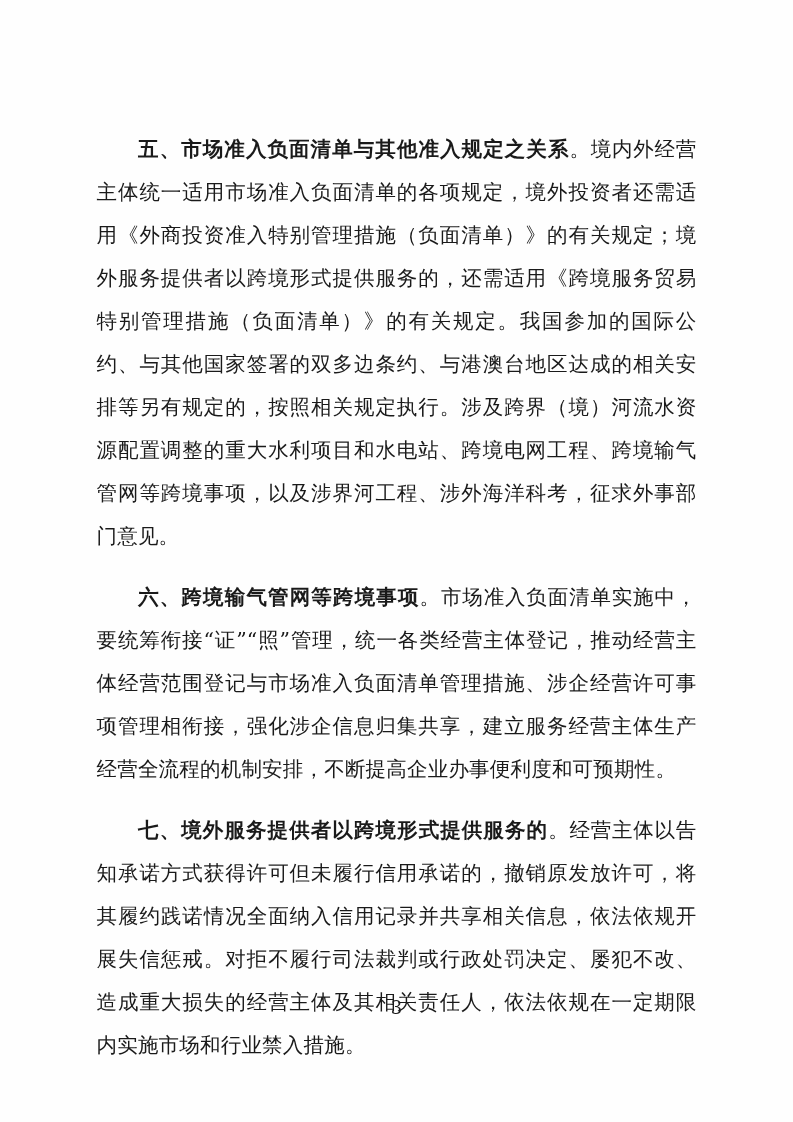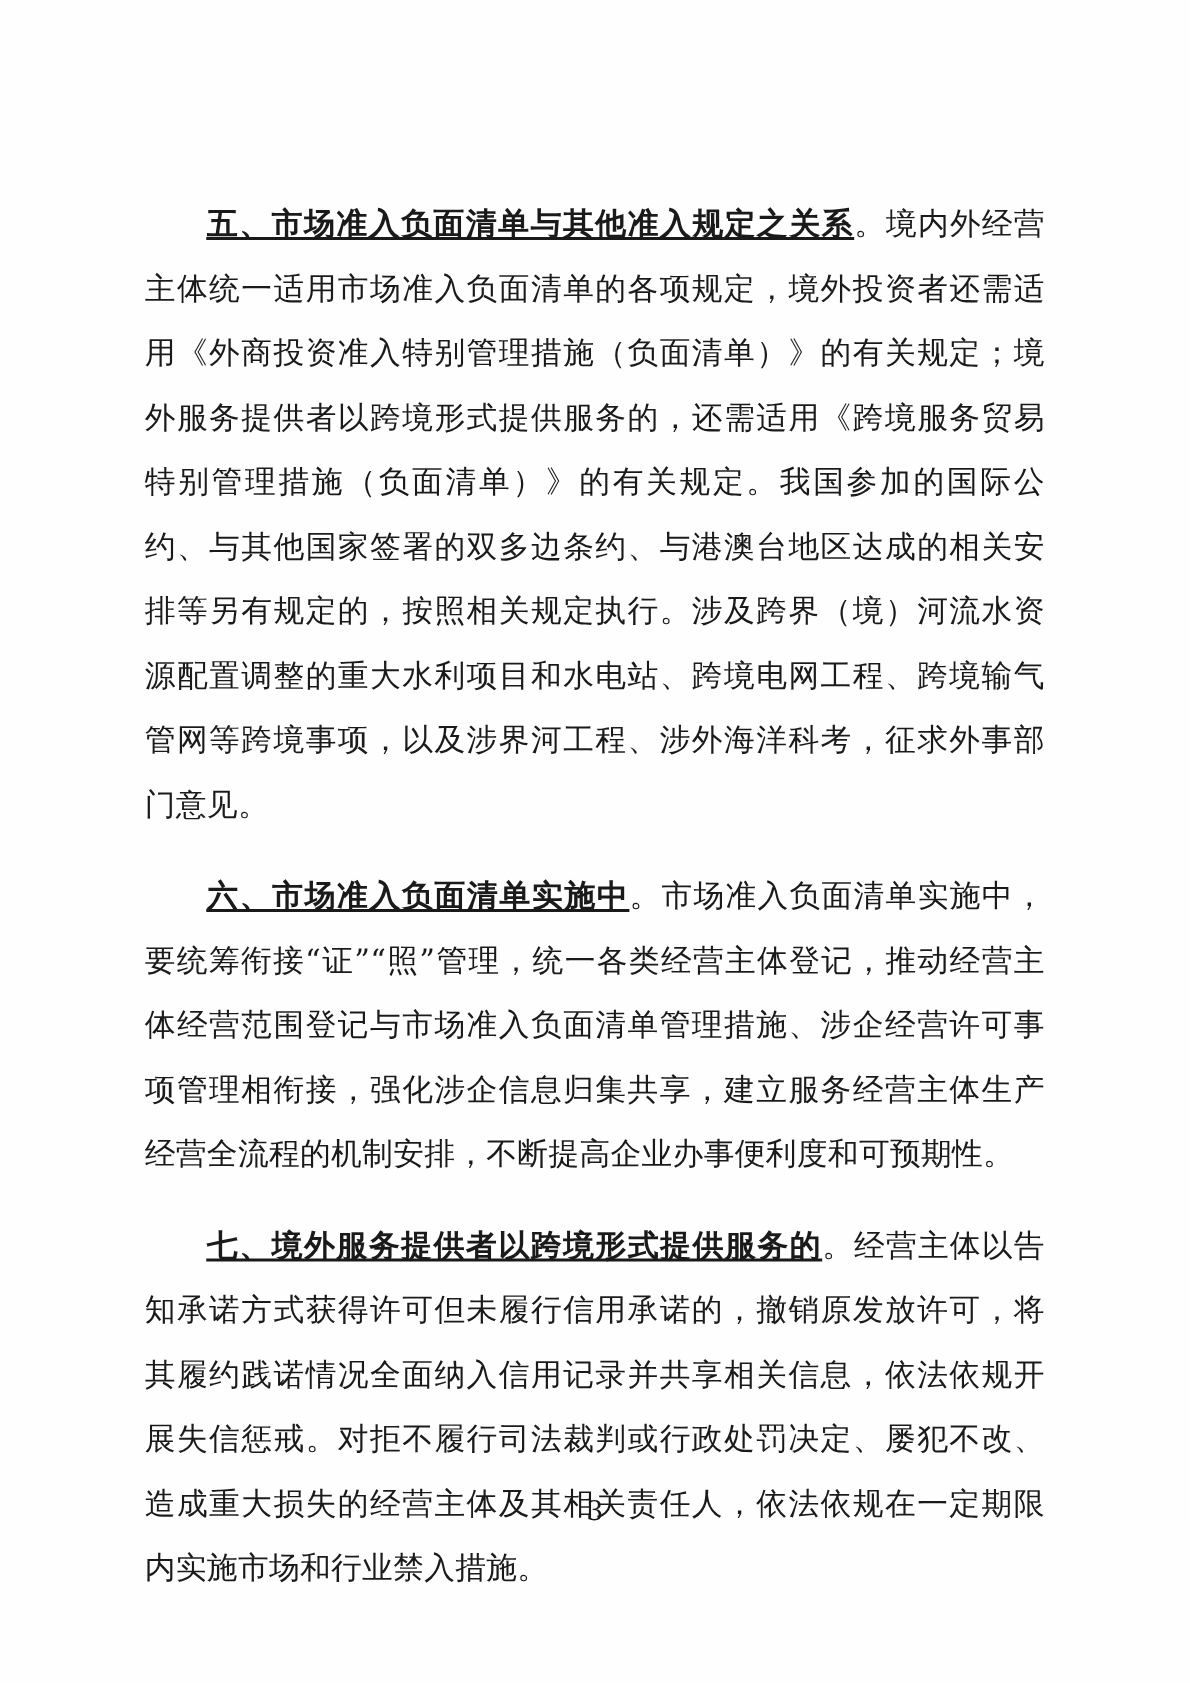--- a/index.html
+++ b/index.html
@@ -41,21 +41,20 @@
     margin-bottom: 0;
   }
   .para .indent {
     display: inline-block;
     width: 41px;
   }
   .heading-run {
     font-weight: bold;
     font-family: "DejaVu Sans", "Liberation Sans", sans-serif;
     letter-spacing: 0.5px;
-    text-decoration: underline;
   }
   .page-number {
     position: absolute;
     left: 0;
     right: 0;
     bottom: 104px;
     text-align: center;
     font-size: 18px;
     font-family: "DejaVu Serif", "Liberation Serif", serif;
     color: #1a1a1a;
@@ -65,21 +64,21 @@
 <body>
 
 <div class="page">
   <div class="doc-body">
 
     <p class="para">
       <span class="indent"></span><span class="heading-run">五、市场准入负面清单与其他准入规定之关系</span><span>。境内外经营主体统一适用市场准入负面清单的各项规定，境外投资者还需适用《外商投资准入特别管理措施（负面清单）》的有关规定；境外服务提供者以跨境形式提供服务的，还需适用《跨境服务贸易特别管理措施（负面清单）》的有关规定。我国参加的国际公约、与其他国家签署的双多边条约、与港澳台地区达成的相关安排等另有规定的，按照相关规定执行。涉及跨界（境）河流水资源配置调整的重大水利项目和水电站、跨境电网工程、跨境输气管网等跨境事项，以及涉界河工程、涉外海洋科考，征求外事部门意见。</span>
     </p>
 
     <p class="para">
-      <span class="indent"></span><span class="heading-run">六、市场准入负面清单实施中</span><span>。市场准入负面清单实施中，要统筹衔接“证”“照”管理，统一各类经营主体登记，推动经营主体经营范围登记与市场准入负面清单管理措施、涉企经营许可事项管理相衔接，强化涉企信息归集共享，建立服务经营主体生产经营全流程的机制安排，不断提高企业办事便利度和可预期性。</span>
+      <span class="indent"></span><span class="heading-run">六、跨境输气管网等跨境事项</span><span>。市场准入负面清单实施中，要统筹衔接“证”“照”管理，统一各类经营主体登记，推动经营主体经营范围登记与市场准入负面清单管理措施、涉企经营许可事项管理相衔接，强化涉企信息归集共享，建立服务经营主体生产经营全流程的机制安排，不断提高企业办事便利度和可预期性。</span>
     </p>
 
     <p class="para">
       <span class="indent"></span><span class="heading-run">七、境外服务提供者以跨境形式提供服务的</span><span>。经营主体以告知承诺方式获得许可但未履行信用承诺的，撤销原发放许可，将其履约践诺情况全面纳入信用记录并共享相关信息，依法依规开展失信惩戒。对拒不履行司法裁判或行政处罚决定、屡犯不改、造成重大损失的经营主体及其相关责任人，依法依规在一定期限内实施市场和行业禁入措施。</span>
     </p>
 
   </div>
 
   <div class="page-number">3</div>
 </div>

